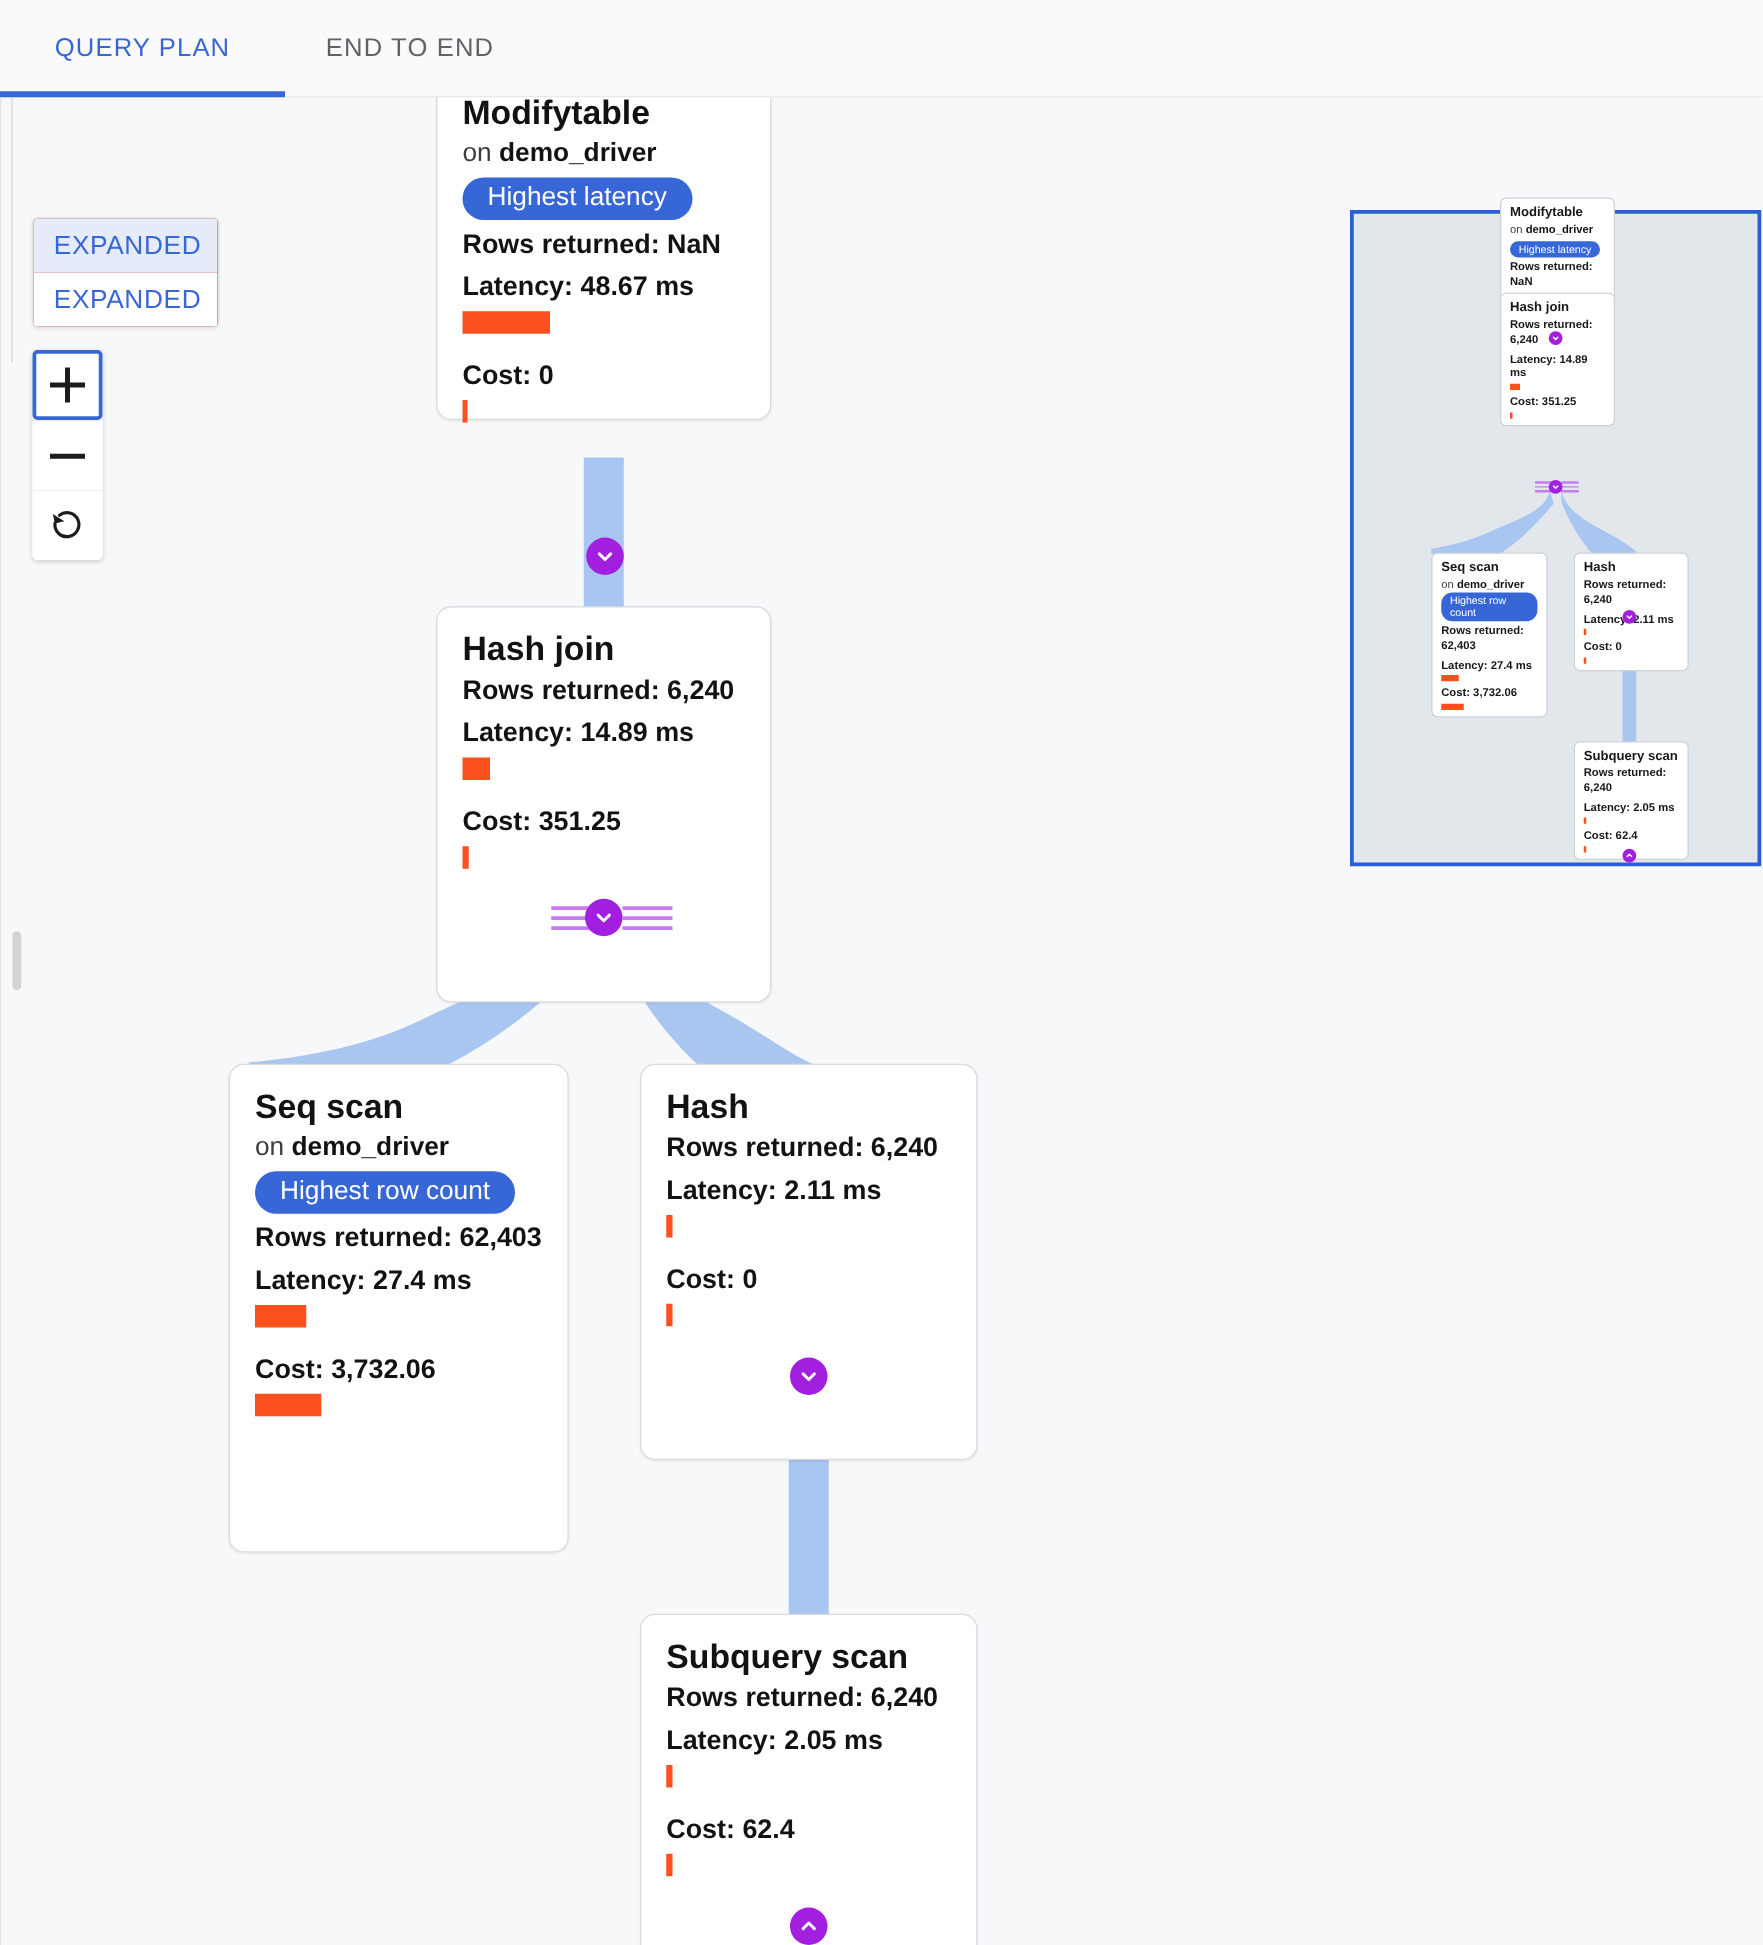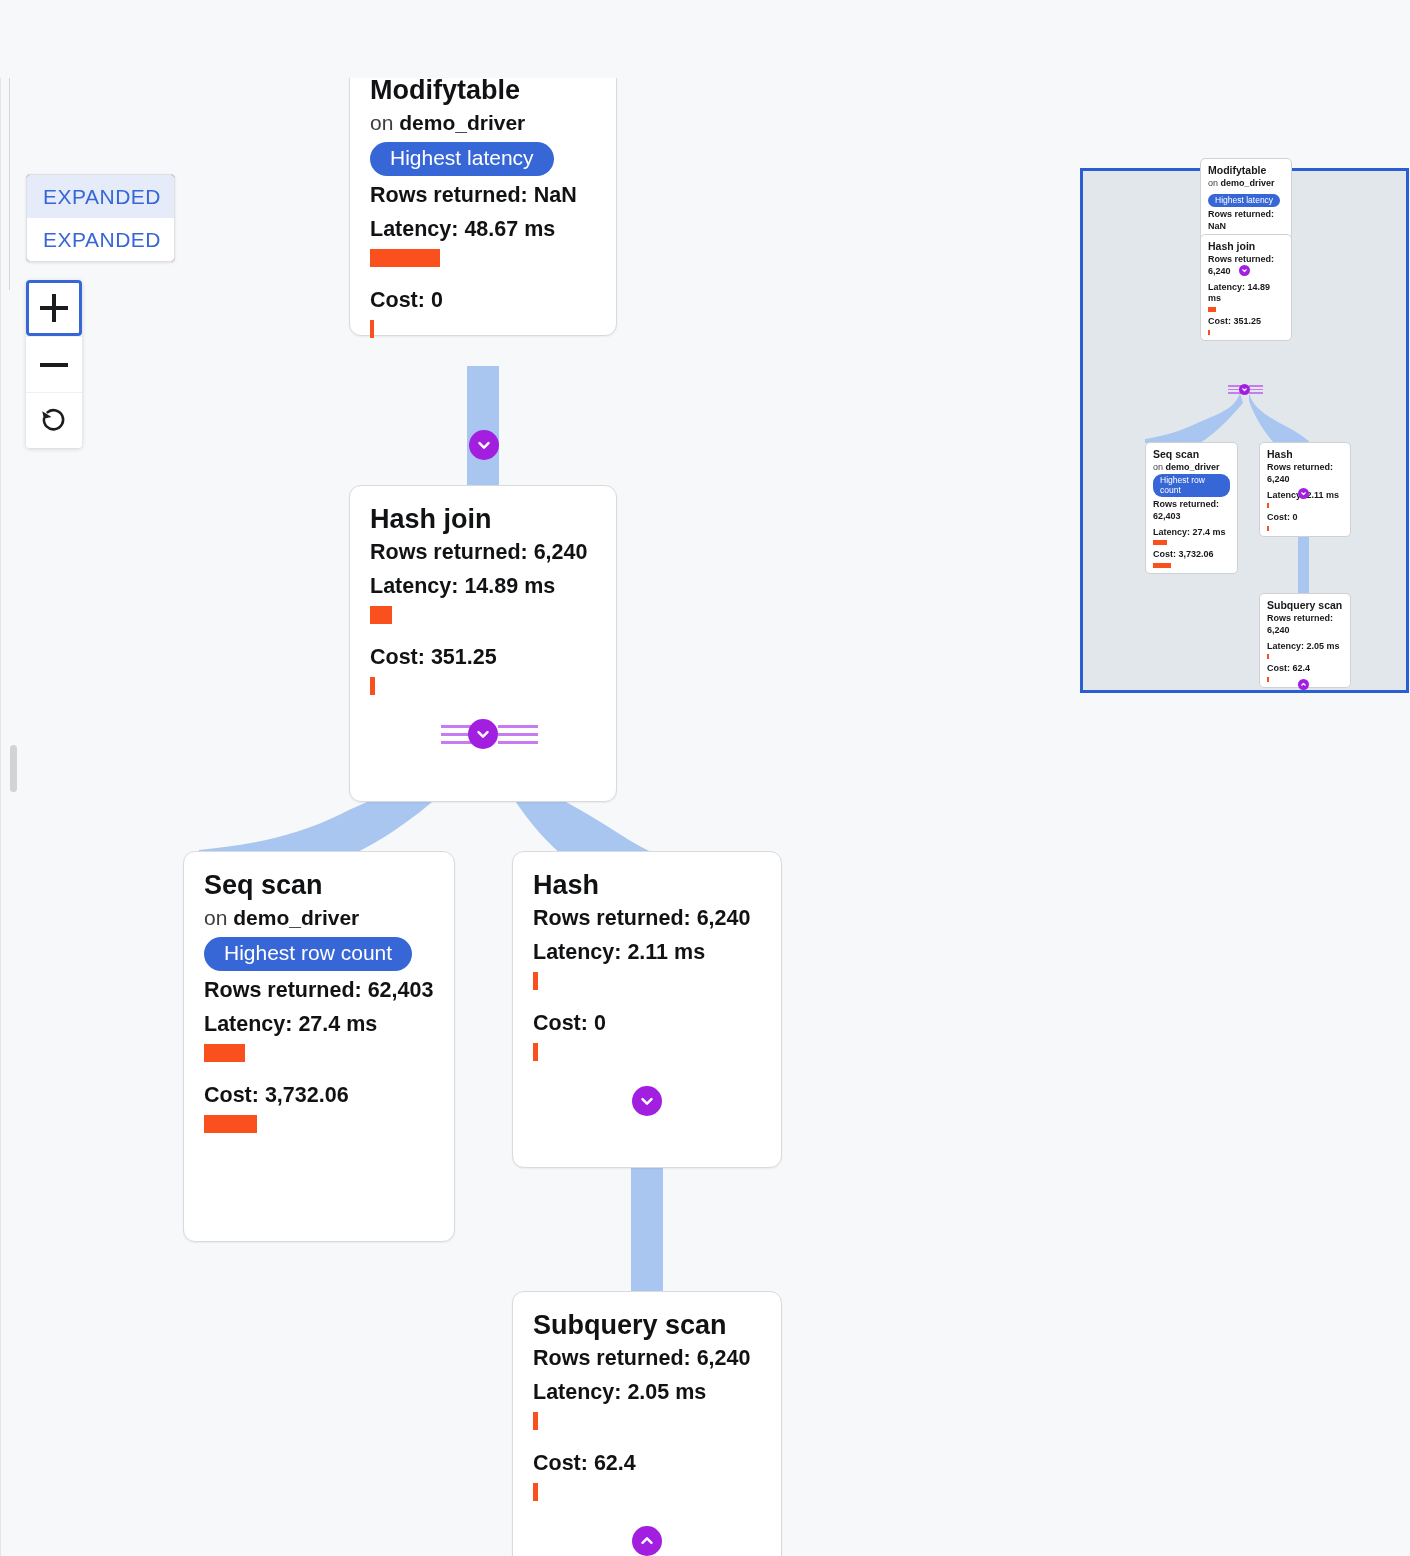--- a/index.html
+++ b/index.html
@@ -171,20 +171,29 @@
     z-index: 6;
   }
   .mini-stripes { position: absolute; height: 11px; z-index: 5; display: flex; flex-direction: column; justify-content: center; gap: 2px; }
   .mini-stripes i { display: block; height: 1.5px; background: #c77bf0; }
 </style>
 </head>
 <body>
 
 <div id="root">
 
+  <div class="tabbar">
+    <div class="tab active tab-qp">
+      <span>QUERY PLAN</span>
+    </div>
+    <div class="tab tab-e2e">
+      <span>END TO END</span>
+    </div>
+    <div class="tab-underline"></div>
+  </div>
 
   <div class="canvas">
 
     <div class="canvas-edge-line"></div>
     <div class="drag-handle"></div>
 
     <svg class="edges" viewBox="0 0 1410 1478" width="1410" height="1478">
 
       <path d="M 466,288 L 498,288 L 498,410 L 466,410 Z" fill="#a8c6f0"></path>
 

